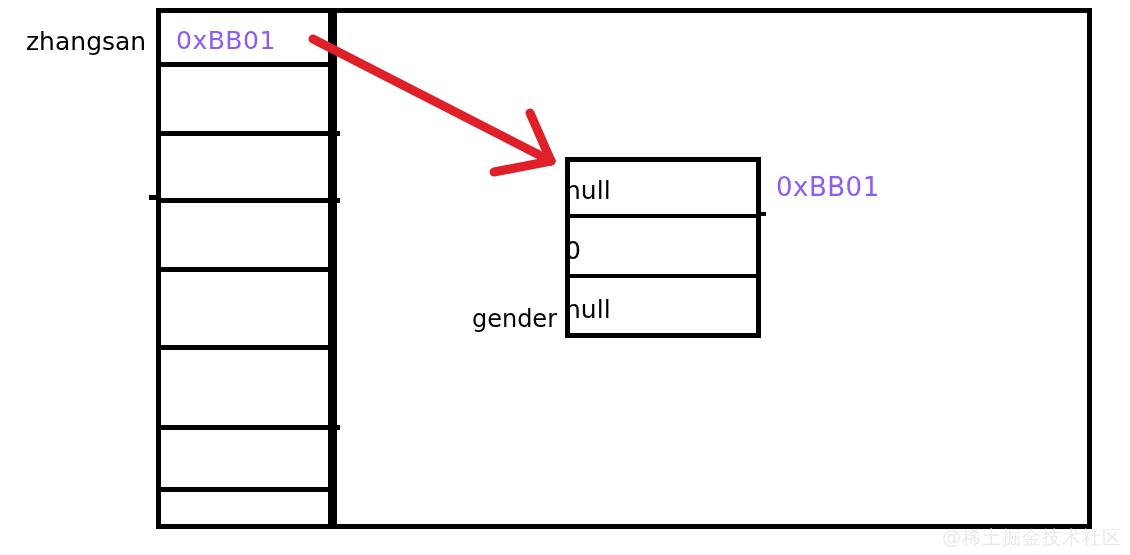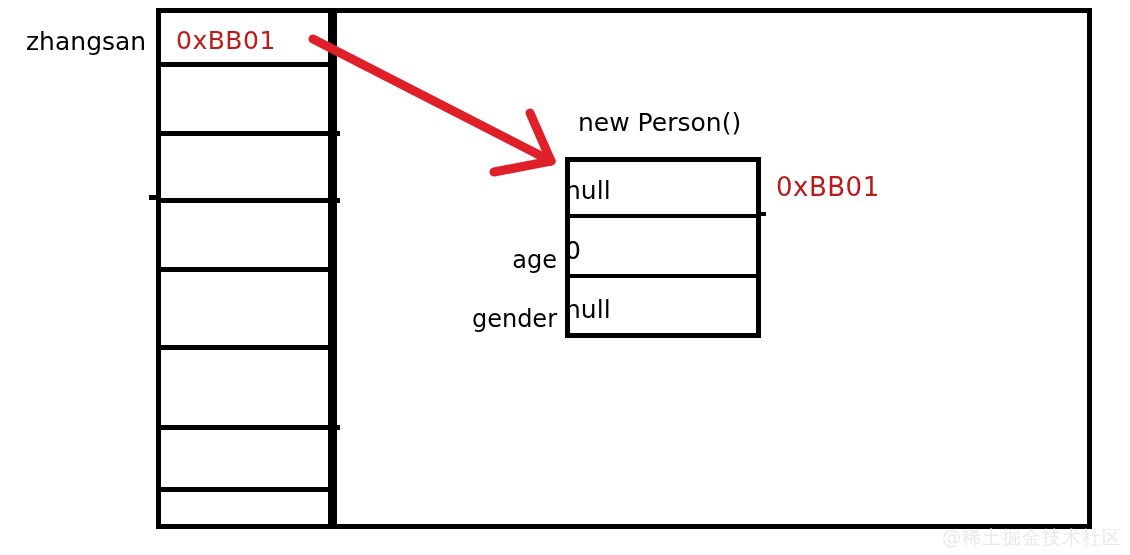--- a/index.html
+++ b/index.html
@@ -35,21 +35,21 @@
   }
 
   .label {
     position: absolute;
     color: #000000;
     white-space: nowrap;
     line-height: 1;
   }
 
   .label-red {
-    color: #b91c1c;
+    color: #8b5cf6;
   }
 
   
   #stack-column {
     left: 156px;
     top: 8px;
     width: 177px;
     height: 521px;
   }
   .stack-divider {
@@ -159,29 +159,27 @@
 
   <div class="hline stack-tick" style="top:131px;"></div>
   <div class="hline stack-tick" style="top:198px;"></div>
   <div class="hline stack-tick" style="top:425px;"></div>
   <div class="vline" style="left:149px; top:195px; width:8px; height:5px;"></div>
 
   <div class="label label-red t-addr-stack">0xBB01</div>
 
   <div class="rect-outline" id="heap-box"></div>
 
-  <div class="label t-new-person">new Person()</div>
 
   <div class="rect-outline" id="person-box"></div>
 
   <div class="hline person-divider" style="top:214px;"></div>
   <div class="hline person-divider" style="top:274px;"></div>
   <div class="hline person-tick" style="top:212px;"></div>
 
-  <div class="field-label fl-age">age</div>
   <div class="field-label fl-gender">gender</div>
 
   <div class="field-value fv-name">null</div>
   <div class="field-value fv-age">0</div>
   <div class="field-value fv-gender">null</div>
 
   <div class="label label-red t-addr-heap">0xBB01</div>
 
   <svg id="arrow-svg" viewBox="0 0 1130 555" xmlns="http://www.w3.org/2000/svg">
     <g stroke="#e02028" stroke-width="9" fill="none" stroke-linecap="round">

